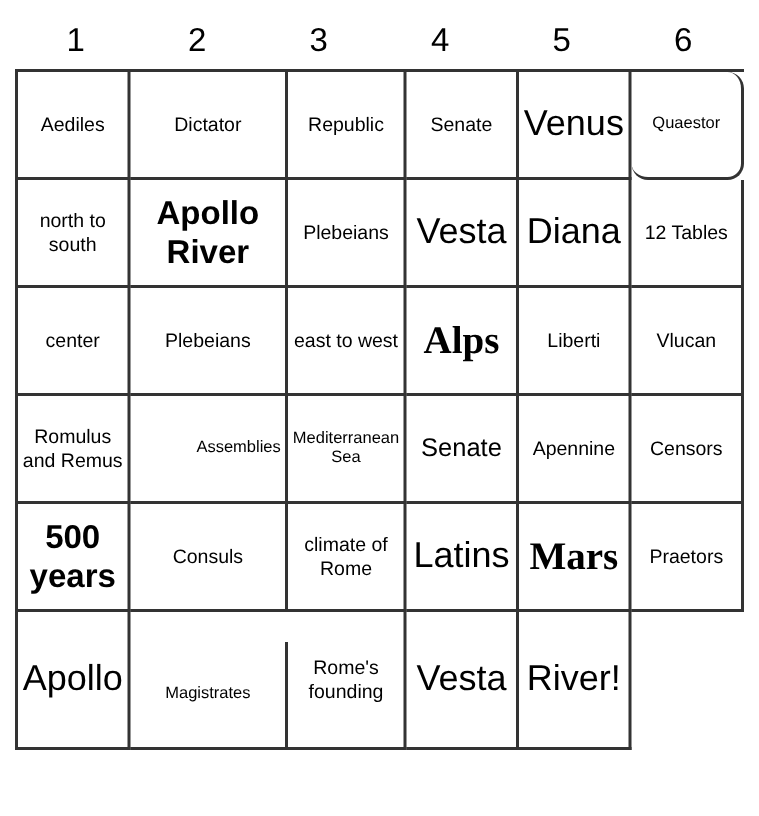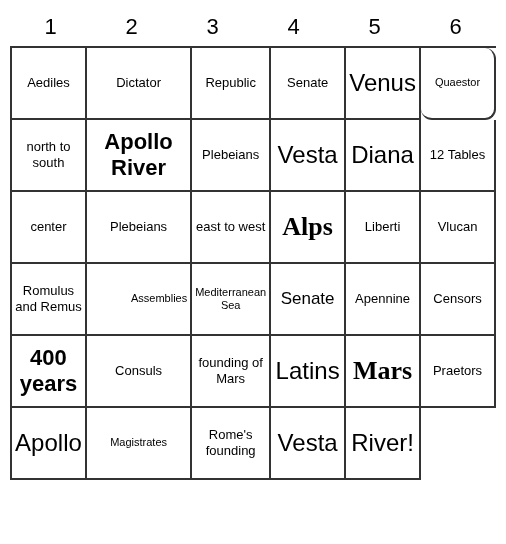--- a/index.html
+++ b/index.html
@@ -93,25 +93,25 @@
       <div class="bingo-cell">east to west</div>
       <div class="bingo-cell xlarge">Alps</div>
       <div class="bingo-cell">Liberti</div>
       <div class="bingo-cell">Vlucan</div>
       <div class="bingo-cell">Romulus and Remus</div>
       <div class="bingo-cell" style="font-size: 11px; padding-left: 44px;">Assemblies</div>
       <div class="bingo-cell" style="font-size: 11px;">Mediterranean Sea</div>
       <div class="bingo-cell medium">Senate</div>
       <div class="bingo-cell">Apennine</div>
       <div class="bingo-cell">Censors</div>
-      <div class="bingo-cell large">400 years</div>
+      <div class="bingo-cell large">500 years</div>
       <div class="bingo-cell">Consuls</div>
-      <div class="bingo-cell">founding of Mars</div>
+      <div class="bingo-cell">climate of Rome</div>
       <div class="bingo-cell big">Latins</div>
       <div class="bingo-cell xlarge">Mars</div>
       <div class="bingo-cell">Praetors</div>
       <div class="bingo-cell big">Apollo</div>
-      <div class="bingo-cell" style="font-size: 11px;">Magistrates</div>
+      <div class="bingo-cell" style="font-size: 11px; margin-top: 20px;">Magistrates</div>
       <div class="bingo-cell">Rome's founding</div>
       <div class="bingo-cell big">Vesta</div>
       <div class="bingo-cell big">River!</div>
     </div>
 </div>
 
 </body></html>

